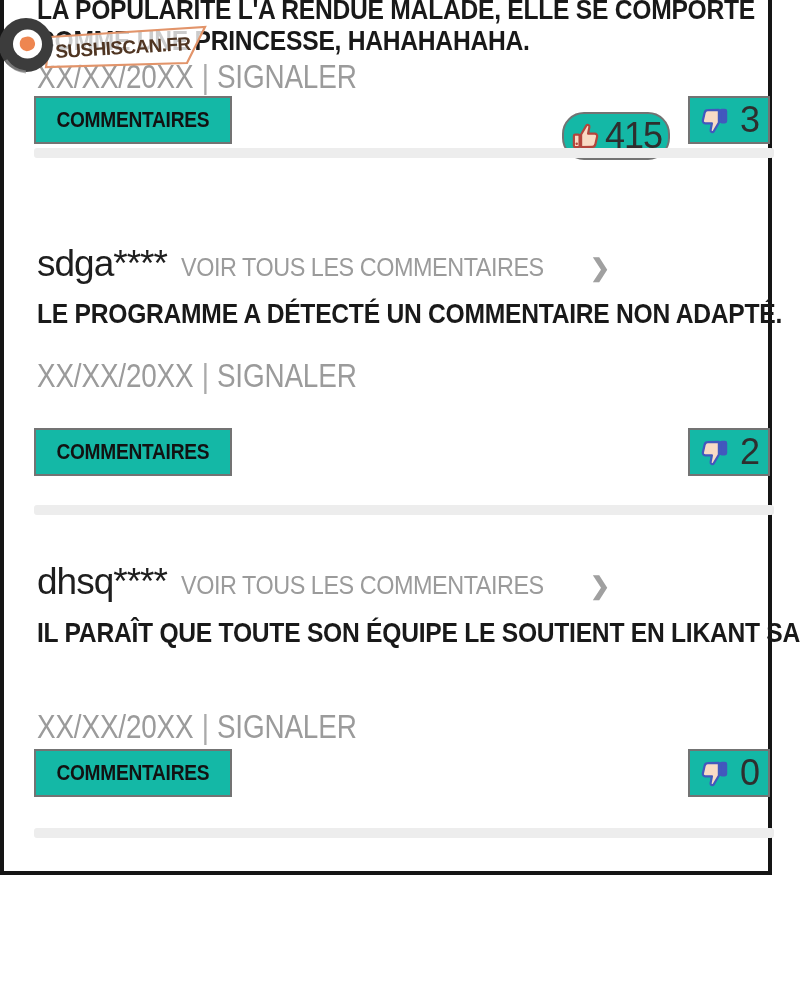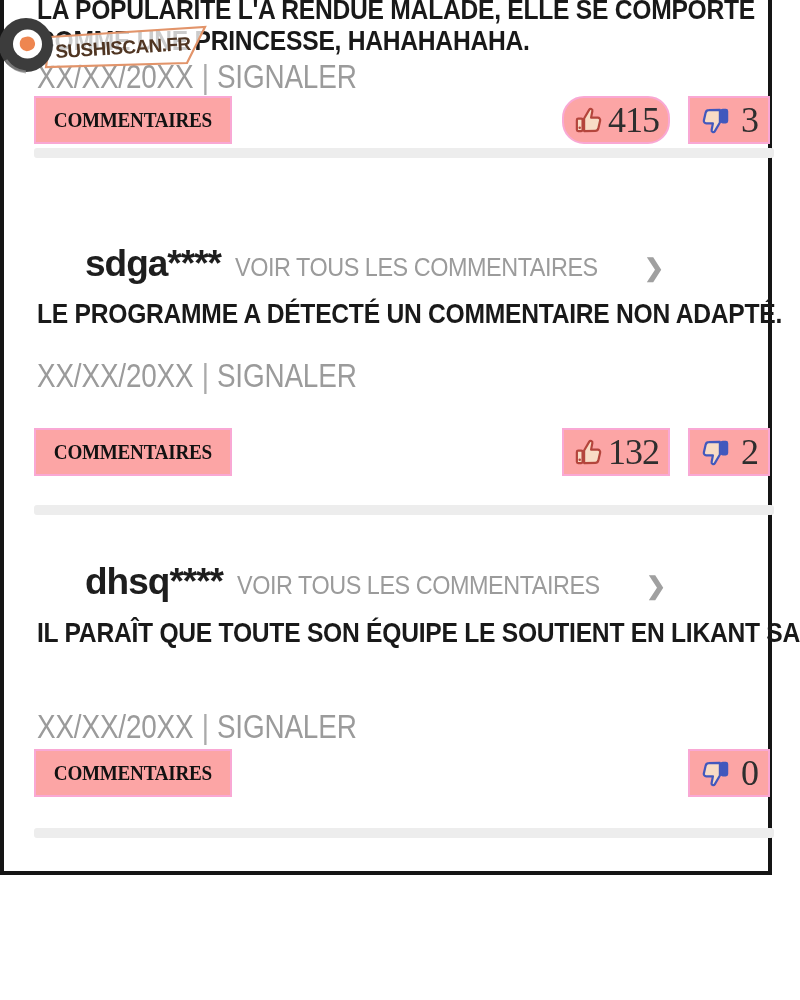--- a/index.html
+++ b/index.html
@@ -9,31 +9,31 @@
   }
   .panel{
     position:absolute;left:0;top:0;width:772px;height:875px;box-sizing:border-box;
     background:#ffffff;
     border-left:4px solid #151515;border-right:4px solid #151515;border-bottom:4px solid #151515;
   }
   .abs{position:absolute;}
   .cond{display:inline-block;transform:scaleX(0.88);transform-origin:0 50%;white-space:nowrap;}
   .cond-c{display:inline-block;transform:scaleX(0.87);transform-origin:50% 50%;white-space:nowrap;}
   .comment-line{font-size:28px;font-weight:bold;color:#191919;letter-spacing:-0.3px;line-height:30px;}
-  .username{font-size:37px;font-weight:bold;color:#1e1e1e;letter-spacing:-1px;margin-left:48px;}
+  .username{font-size:37px;font-weight:normal;color:#1e1e1e;letter-spacing:-1px;}
   .viewall{font-size:26px;color:#9b9b9b;letter-spacing:-0.5px;}
   .viewall .cond{transform:scaleX(0.9);}
   .chev{font-size:24px;color:#a0a0a0;font-weight:bold;margin-left:6px;}
   .dateline{font-size:34px;color:#9b9b9b;letter-spacing:-0.2px;}
   .dateline .cond{transform:scaleX(0.82);}
   .datesep{padding:0 10px;color:#aaaaaa;}
   .userrow{display:flex;align-items:baseline;gap:14px;}
   .btn{
-    box-sizing:border-box;background:#fca5a5;border:2px solid #f9a8d4;
-    display:flex;align-items:center;justify-content:center;cursor:pointer;font-family:Liberation Serif, serif;
+    box-sizing:border-box;background:#14b8a6;border:2px solid #737373;
+    display:flex;align-items:center;justify-content:center;cursor:pointer;
   }
   .comments-btn{width:198px;height:48px;}
   .comments-btn .lbl{font-size:22px;font-weight:bold;color:#121212;letter-spacing:-0.3px;}
   .vote-box{height:48px;display:flex;align-items:center;justify-content:center;gap:4px;}
   .like-box{width:108px;}
   .dislike-box{width:82px;gap:10px;}
   .count{font-size:36px;color:#2e2e2e;letter-spacing:-1px;}
   .divider{position:absolute;left:30px;width:740px;height:10px;background:#ededed;border-radius:3px;}
   .thumb{width:31px;height:31px;display:block;}
   
@@ -55,21 +55,21 @@
     <div class="abs dateline" style="left:33px;top:57px;">
       <span class="cond">
         <span>XX/XX/20XX</span><span class="datesep">|</span><span>SIGNALER</span>
       </span>
     </div>
 
     <div class="abs btn comments-btn" style="left:30px;top:96px;">
       <span class="lbl cond-c">COMMENTAIRES</span>
     </div>
 
-    <div class="abs btn vote-box like-box" style="left:558px;top:96px;border-radius:22px;">
+    <div class="abs btn vote-box like-box" style="left:558px;top:112px;border-radius:22px;">
       <svg class="thumb" viewBox="0 0 24 24">
         <g stroke="#b4453c" stroke-width="1.7" stroke-linejoin="round" fill="#f8dbc5">
           <rect x="3" y="10.6" width="4.4" height="9.6" rx="1"></rect>
           <path d="M8.6 20.2 V10.4 L12.6 3.6 c0.8-1.3 2.7-0.5 2.4 1 l-1 5.2 h5.2 c1.2 0 2.1 1.1 1.8 2.3 l-1.4 6 c-0.3 1.1-1.2 1.9-2.3 1.9 Z"></path>
         </g>
         <circle cx="5.2" cy="17.6" r="0.95" fill="#b4453c"></circle>
       </svg>
       <span class="count">415</span>
     </div>
 
@@ -99,30 +99,20 @@
     <div class="abs dateline" style="left:33px;top:356px;">
       <span class="cond">
         <span>XX/XX/20XX</span><span class="datesep">|</span><span>SIGNALER</span>
       </span>
     </div>
 
     <div class="abs btn comments-btn" style="left:30px;top:428px;">
       <span class="lbl cond-c">COMMENTAIRES</span>
     </div>
 
-    <div class="abs btn vote-box like-box" style="left:558px;top:428px;">
-      <svg class="thumb" viewBox="0 0 24 24">
-        <g stroke="#b4453c" stroke-width="1.7" stroke-linejoin="round" fill="#f8dbc5">
-          <rect x="3" y="10.6" width="4.4" height="9.6" rx="1"></rect>
-          <path d="M8.6 20.2 V10.4 L12.6 3.6 c0.8-1.3 2.7-0.5 2.4 1 l-1 5.2 h5.2 c1.2 0 2.1 1.1 1.8 2.3 l-1.4 6 c-0.3 1.1-1.2 1.9-2.3 1.9 Z"></path>
-        </g>
-        <circle cx="5.2" cy="17.6" r="0.95" fill="#b4453c"></circle>
-      </svg>
-      <span class="count">132</span>
-    </div>
 
     <div class="abs btn vote-box dislike-box" style="left:684px;top:428px;">
       <svg class="thumb" viewBox="0 0 24 24">
         <g transform="rotate(180 12 12)" stroke="#4258bd" stroke-width="1.7" stroke-linejoin="round">
           <rect x="3" y="10.6" width="4.4" height="9.6" rx="1" fill="#4258bd"></rect>
           <path d="M8.6 20.2 V10.4 L12.6 3.6 c0.8-1.3 2.7-0.5 2.4 1 l-1 5.2 h5.2 c1.2 0 2.1 1.1 1.8 2.3 l-1.4 6 c-0.3 1.1-1.2 1.9-2.3 1.9 Z" fill="#f8dbc5"></path>
         </g>
       </svg>
       <span class="count">2</span>
     </div>

